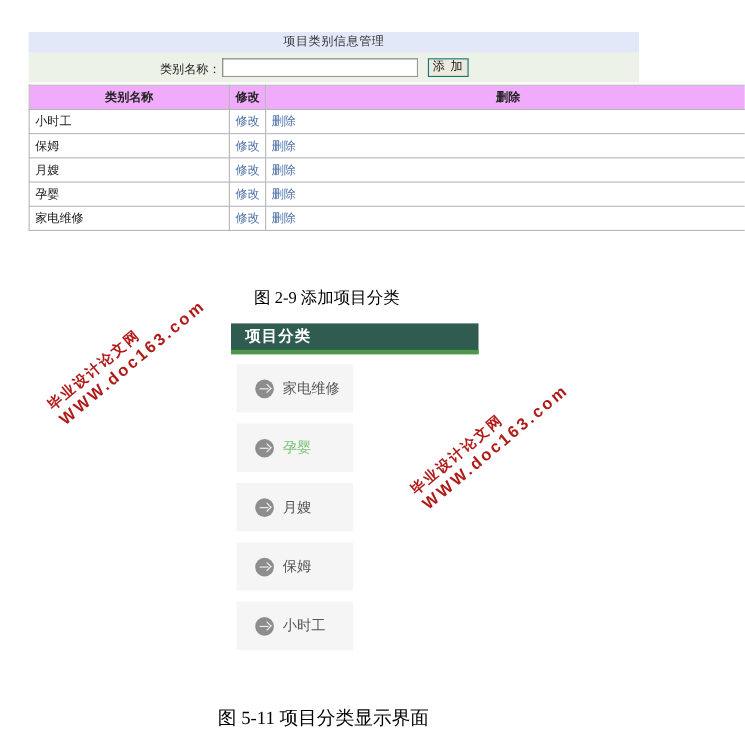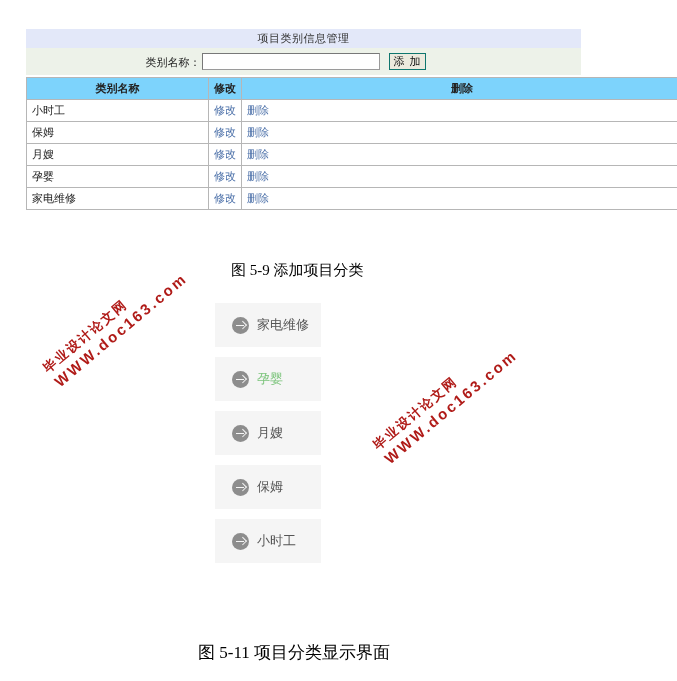--- a/index.html
+++ b/index.html
@@ -88,21 +88,21 @@
   }
   table.cat-table th,
   table.cat-table td {
     border: 1px solid #b6b6b6;
     font-size: 11px;
     color: #1a1a1a;
     height: 19px;
     vertical-align: middle;
   }
   table.cat-table thead th {
-    background: #7dd3fc;
+    background: #f0abfc;
     font-weight: bold;
     text-align: center;
     color: #222222;
   }
   table.cat-table td.col-name {
     padding-left: 5px;
     text-align: left;
   }
   table.cat-table td.col-edit,
   table.cat-table td.col-del {
@@ -284,23 +284,26 @@
       </tr>
       <tr>
         <td class="col-name">家电维修</td>
         <td class="col-edit"><a class="row-link">修改</a></td>
         <td class="col-del"><a class="row-link">删除</a></td>
       </tr>
     </tbody>
   </table>
 </div>
 
-<div class="figure-caption" id="caption-59">图 5-9 添加项目分类</div>
+<div class="figure-caption" id="caption-59">图 2-9 添加项目分类</div>
 
 <div id="front-panel">
+  <div class="panel-header">
+    <span class="panel-header-title">项目分类</span>
+  </div>
   <ul class="panel-list">
     <li class="panel-list-item">
       <span class="arrow-circle"></span>
       <span class="panel-item-label">家电维修</span>
     </li>
     <li class="panel-list-item is-active">
       <span class="arrow-circle"></span>
       <span class="panel-item-label">孕婴</span>
     </li>
     <li class="panel-list-item">

